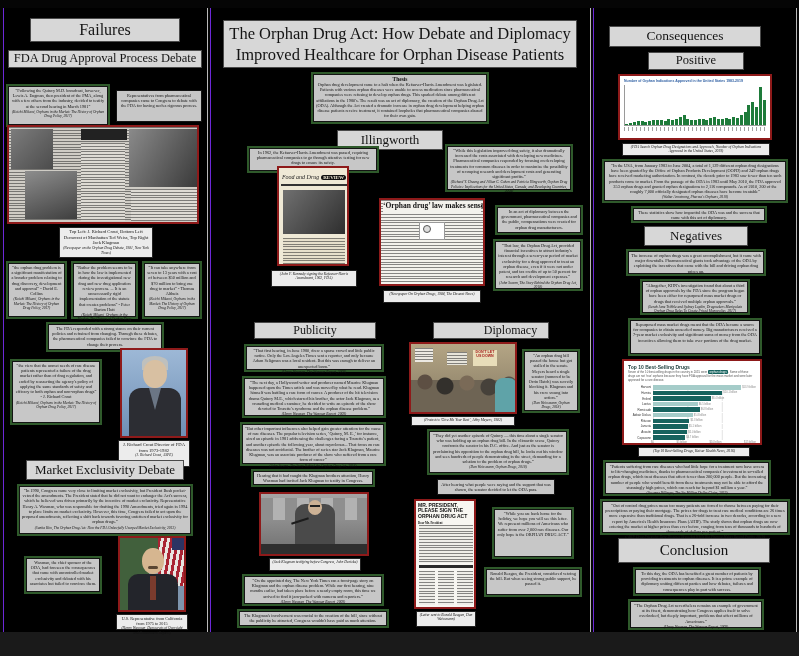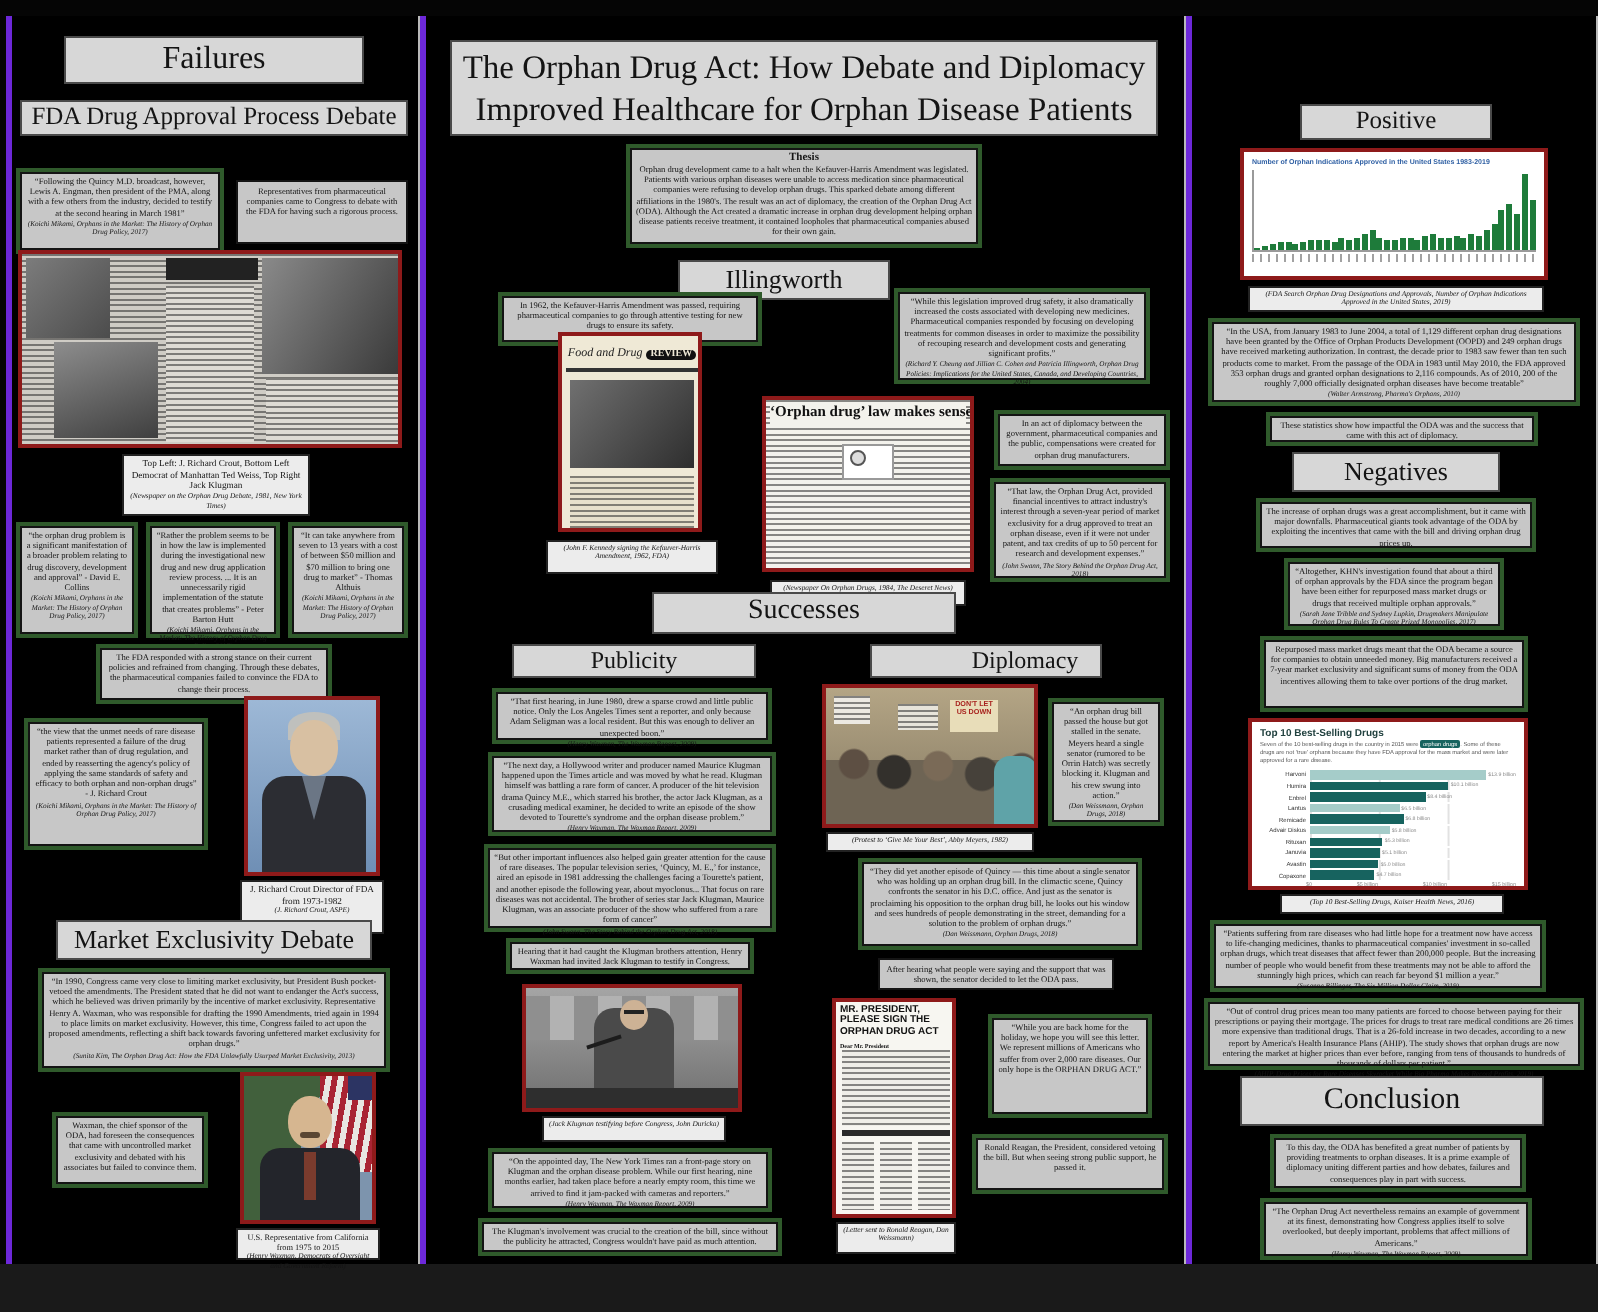--- a/index.html
+++ b/index.html
@@ -1,20 +1,20 @@
 <!DOCTYPE html>
 <html><head>
 <meta charset="utf-8">
 <style>
   html,body{margin:0;padding:0;background:#030303;}
   #stage{position:relative;width:799px;height:656px;background:#050505;overflow:hidden;
          font-family:"Liberation Serif",serif;}
   .abs{position:absolute;box-sizing:border-box;}
   .board{position:absolute;top:8px;height:624px;background:#000;
-         border-left:3px solid #6d28d9;border-right:1px solid #b9b9b9;}
+         border-left:1px solid #6d28d9;border-right:1px solid #b9b9b9;}
   #floor{position:absolute;left:0;right:0;bottom:0;height:24px;background:#1a1a1a;}
   .hdr{background:#d7d7d7;border:1px solid #4a4a4a;color:#141414;display:flex;align-items:center;
        justify-content:center;text-align:center;line-height:1.05;}
   .gbox{background:#c7c7c7;border:2px solid #2f5a2b;box-shadow:inset 0 0 0 1px #141414;
         color:#141414;text-align:center;padding:2px 3px;}
   .bbox{background:#c7c7c7;border:1px solid #141414;color:#141414;text-align:center;padding:2px 3px;}
   .cap{background:#ececec;border:1px solid #222;color:#141414;text-align:center;padding:1px 2px;}
   .qs{font-size:4.3px;line-height:1.22;}
   .cite{font-size:3.6px;font-style:italic;margin-top:1px;line-height:1.15;}
   .cap .main{font-size:4.6px;line-height:1.25;}
@@ -189,23 +189,20 @@
 
     <div class="abs gbox" style="left:284px;top:197px;width:88px;height:30px;">
       <div class="qs">In an act of diplomacy between the government, pharmaceutical companies and the public, compensations were created for orphan drug manufacturers.</div>
     </div>
 
     <div class="abs gbox" style="left:282px;top:231px;width:90px;height:52px;">
       <div class="qs">“That law, the Orphan Drug Act, provided financial incentives to attract industry's interest through a seven-year period of market exclusivity for a drug approved to treat an orphan disease, even if it were not under patent, and tax credits of up to 50 percent for research and development expenses.”</div>
       <div class="cite">(John Swann, The Story Behind the Orphan Drug Act, 2018)</div>
     </div>
 
-    <div class="abs hdr" style="left:113px;top:288px;width:152px;height:21px;font-size:14px;">
-      <span>Successes</span>
-    </div>
     <div class="abs hdr" style="left:43px;top:314px;width:122px;height:17px;font-size:12px;">
       <span>Publicity</span>
     </div>
     <div class="abs hdr" style="left:222px;top:314px;width:116px;height:17px;font-size:12px;padding-left:39px;">
       <span>Diplomacy</span>
     </div>
 
     <div class="abs gbox" style="left:33px;top:336px;width:140px;height:28px;">
       <div class="qs">“That first hearing, in June 1980, drew a sparse crowd and little public notice. Only the Los Angeles Times sent a reporter, and only because Adam Seligman was a local resident. But this was enough to deliver an unexpected boon.”</div>
       <div class="cite">(Henry Waxman, The Waxman Report, 2009)</div>
@@ -286,20 +283,23 @@
 
     <div class="abs gbox" style="left:281px;top:499px;width:82px;height:52px;">
       <div class="qs">“While you are back home for the holiday, we hope you will see this letter. We represent millions of Americans who suffer from over 2,000 rare diseases. Our only hope is the ORPHAN DRUG ACT.”</div>
     </div>
     <div class="abs gbox" style="left:273px;top:559px;width:98px;height:30px;">
       <div class="qs">Ronald Reagan, the President, considered vetoing the bill. But when seeing strong public support, he passed it.</div>
     </div>
   </div>
 
   <div class="board" id="board-right" style="left:593px;width:202px;">
+    <div class="abs hdr" style="left:15px;top:18px;width:152px;height:21px;font-size:13.5px;">
+      <span>Consequences</span>
+    </div>
     <div class="abs hdr" style="left:54px;top:44px;width:96px;height:18px;font-size:12.5px;">
       <span>Positive</span>
     </div>
 
     <div class="abs photo" id="chart1" style="left:24px;top:66px;width:154px;height:66px;">
       <div class="ctitle" style="color: rgb(46, 95, 163);">Number of Orphan Indications Approved in the United States 1983-2019</div>
       <div class="plot">
           <div class="vbar" style="background: rgb(30, 123, 58); height: 2%;"></div>
           <div class="vbar" style="background: rgb(30, 123, 58); height: 5%;"></div>
           <div class="vbar" style="background: rgb(30, 123, 58); height: 7%;"></div>

